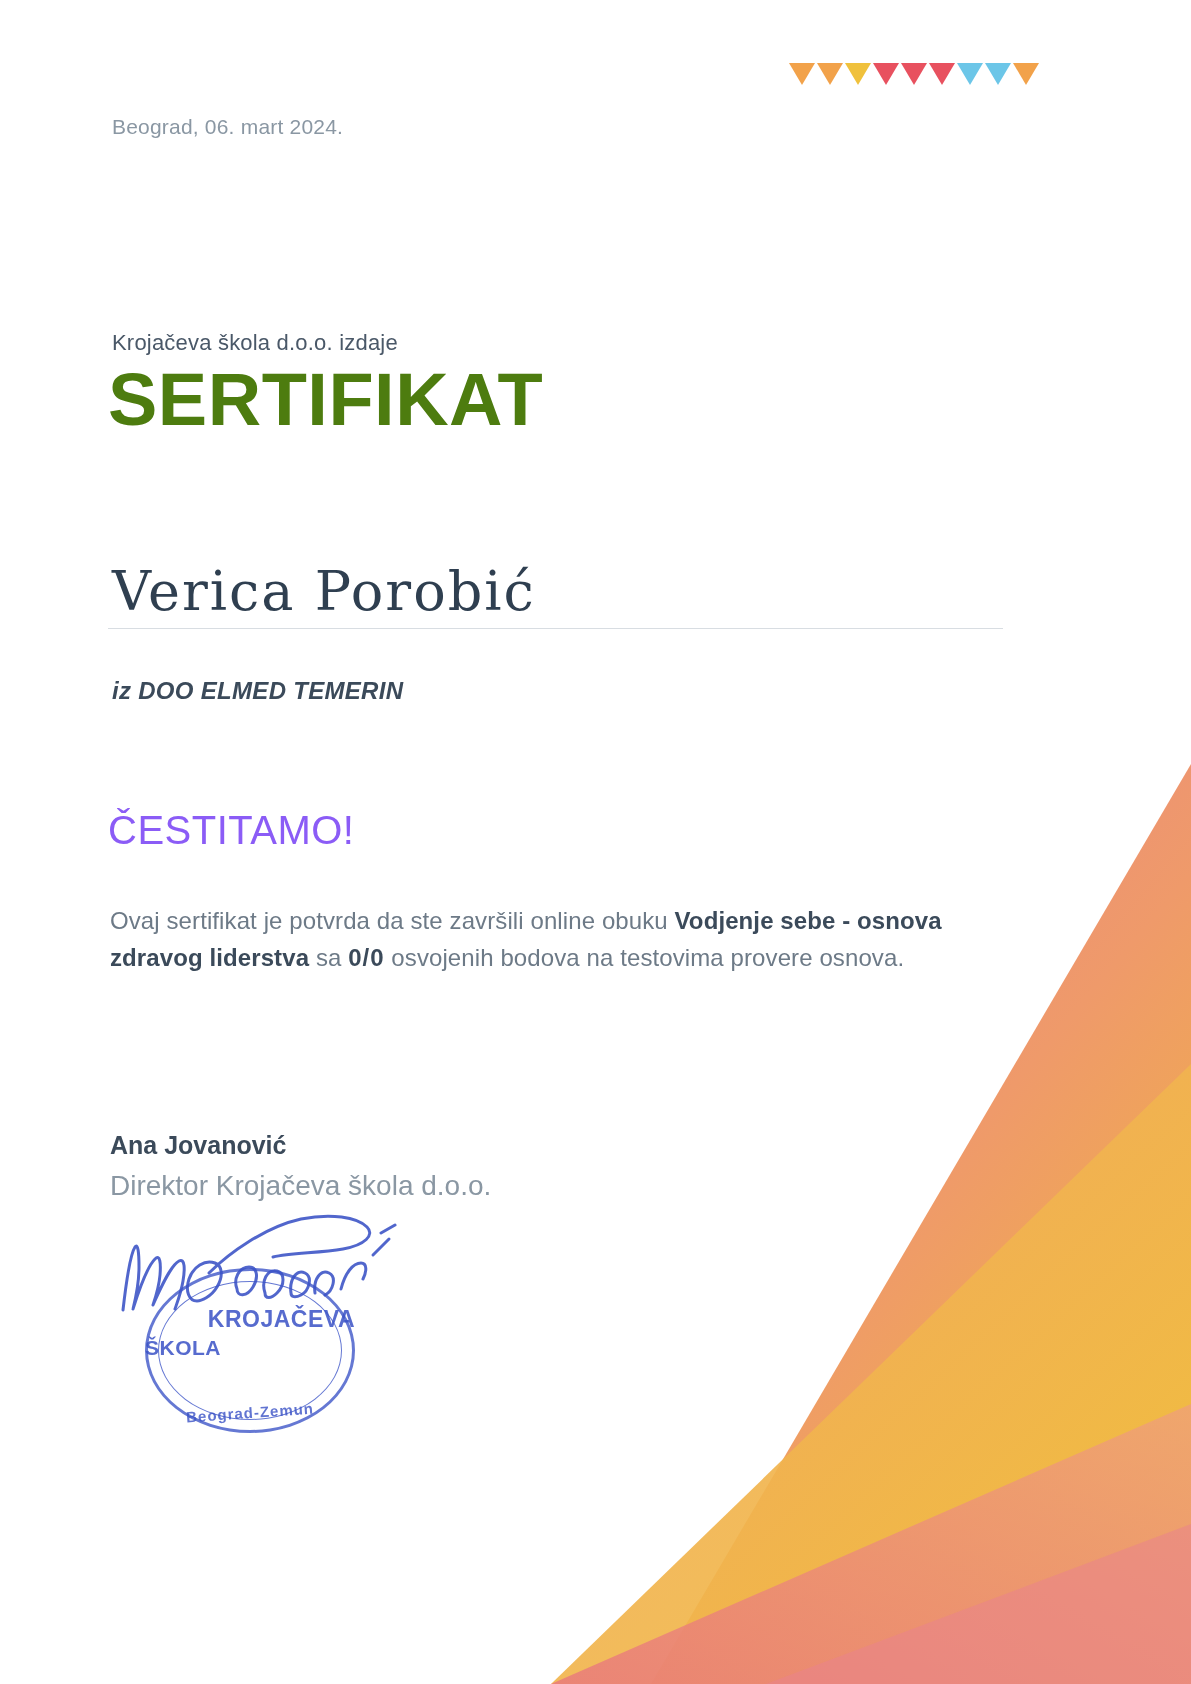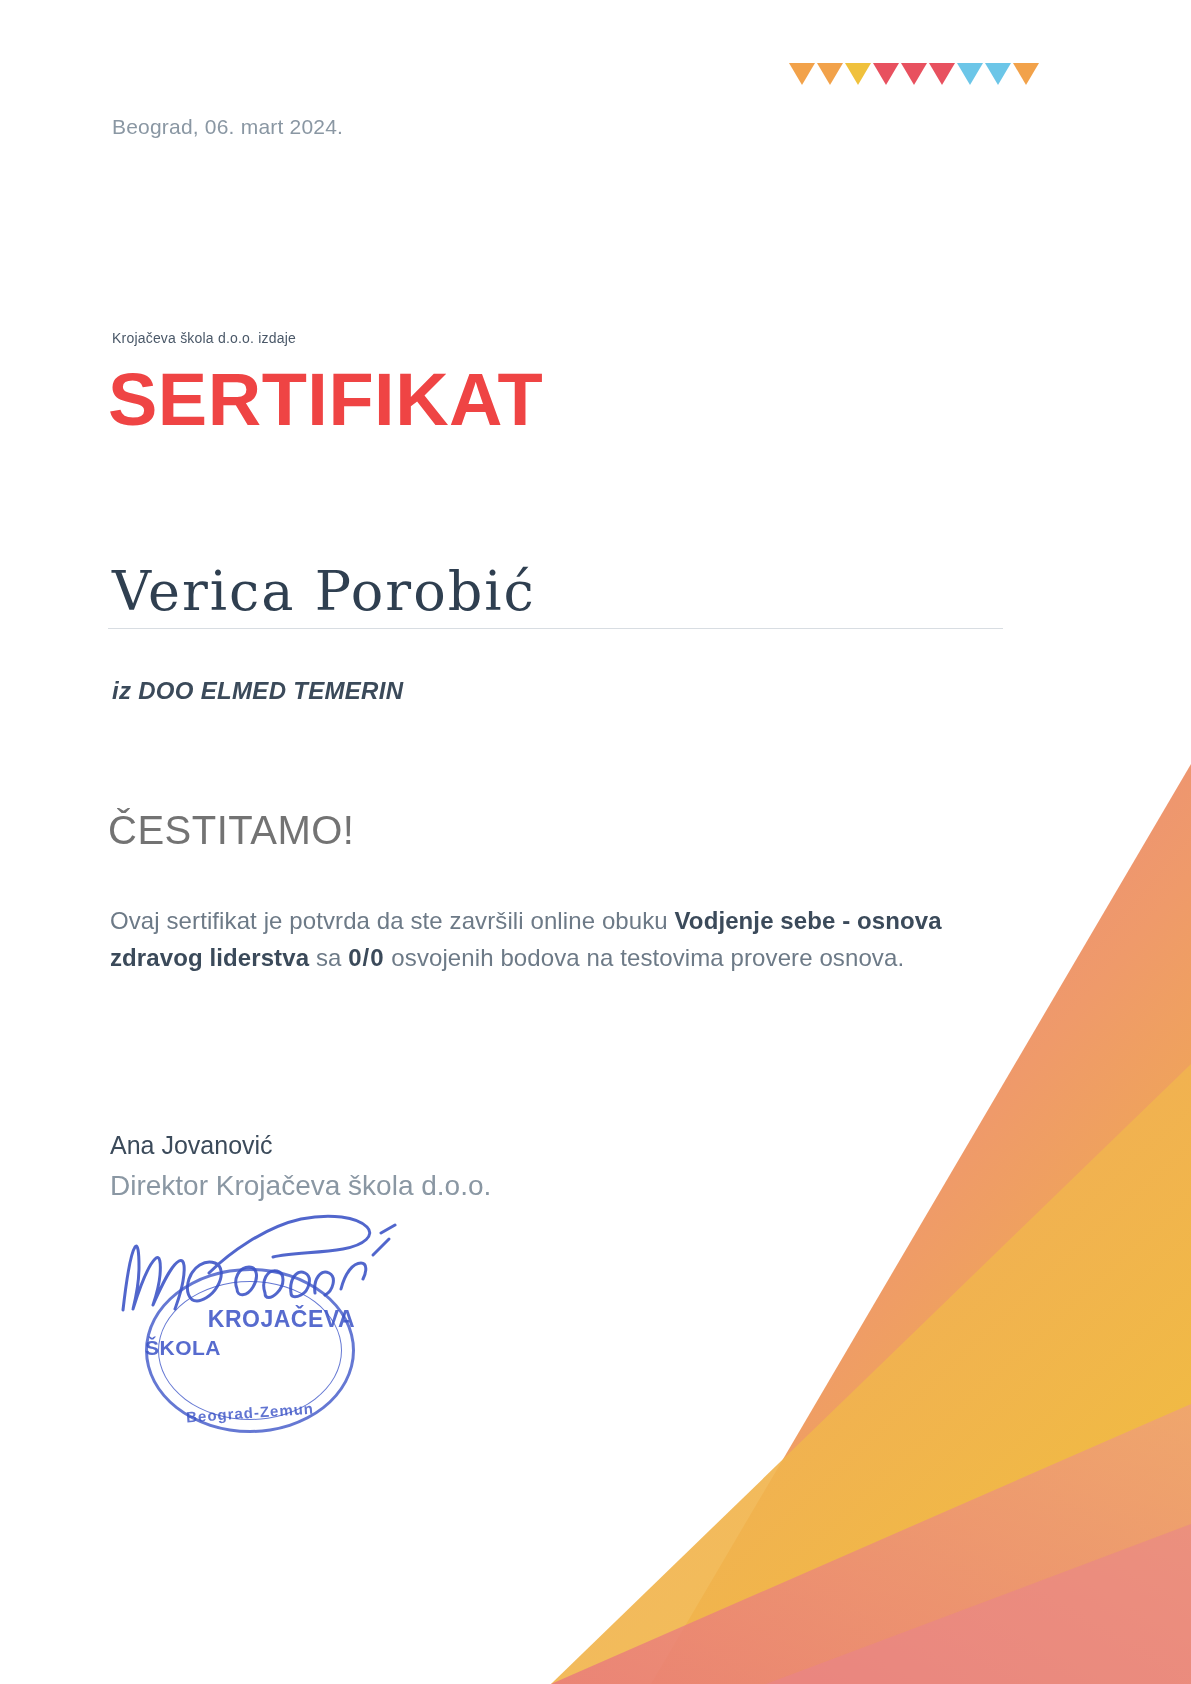--- a/index.html
+++ b/index.html
@@ -58,31 +58,31 @@
     border-left: 13px solid transparent;
     border-right: 13px solid transparent;
     border-top-width: 22px;
     border-top-style: solid;
   }
 
   
   .issuer {
     position: absolute;
     left: 112px; top: 330px;
-    font-size: 14px;
+    font-size: 22px;
     color: #4a5868;
     letter-spacing: 0.2px;
   }
   .title {
     position: absolute;
     left: 108px; top: 357px;
     font-size: 74px;
     font-weight: 700;
     letter-spacing: 0.5px;
-    color: #ef4444;
+    color: #4d7c0f;
   }
 
   .recipient {
     position: absolute;
     left: 112px; top: 560px;
     font-size: 54px;
     font-family: "DejaVu Serif", serif;
     color: #2f3f50;
     letter-spacing: 2px;
   }
@@ -99,21 +99,21 @@
     font-style: italic;
     font-weight: 600;
     color: #3b4a5a;
     letter-spacing: 0.3px;
   }
 
   .congrats {
     position: absolute;
     left: 108px; top: 808px;
     font-size: 40px;
-    color: #737373;
+    color: #8b5cf6;
     letter-spacing: 0.5px;
   }
 
   .body-text {
     position: absolute;
     left: 110px; top: 878px;
     width: 860px;
     font-size: 24px;
     line-height: 37px;
     color: #6d7a87;
@@ -128,20 +128,21 @@
     font-weight: 700;
     letter-spacing: 1px;
   }
 
   
   .sig-name {
     position: absolute;
     left: 110px; top: 1131px;
     font-size: 25px;
     color: #3b4a5a;
+    font-weight: bold;
   }
   .sig-role {
     position: absolute;
     left: 110px; top: 1170px;
     font-size: 28px;
     color: #8a97a3;
   }
 
   .signature-art {
     position: absolute;

